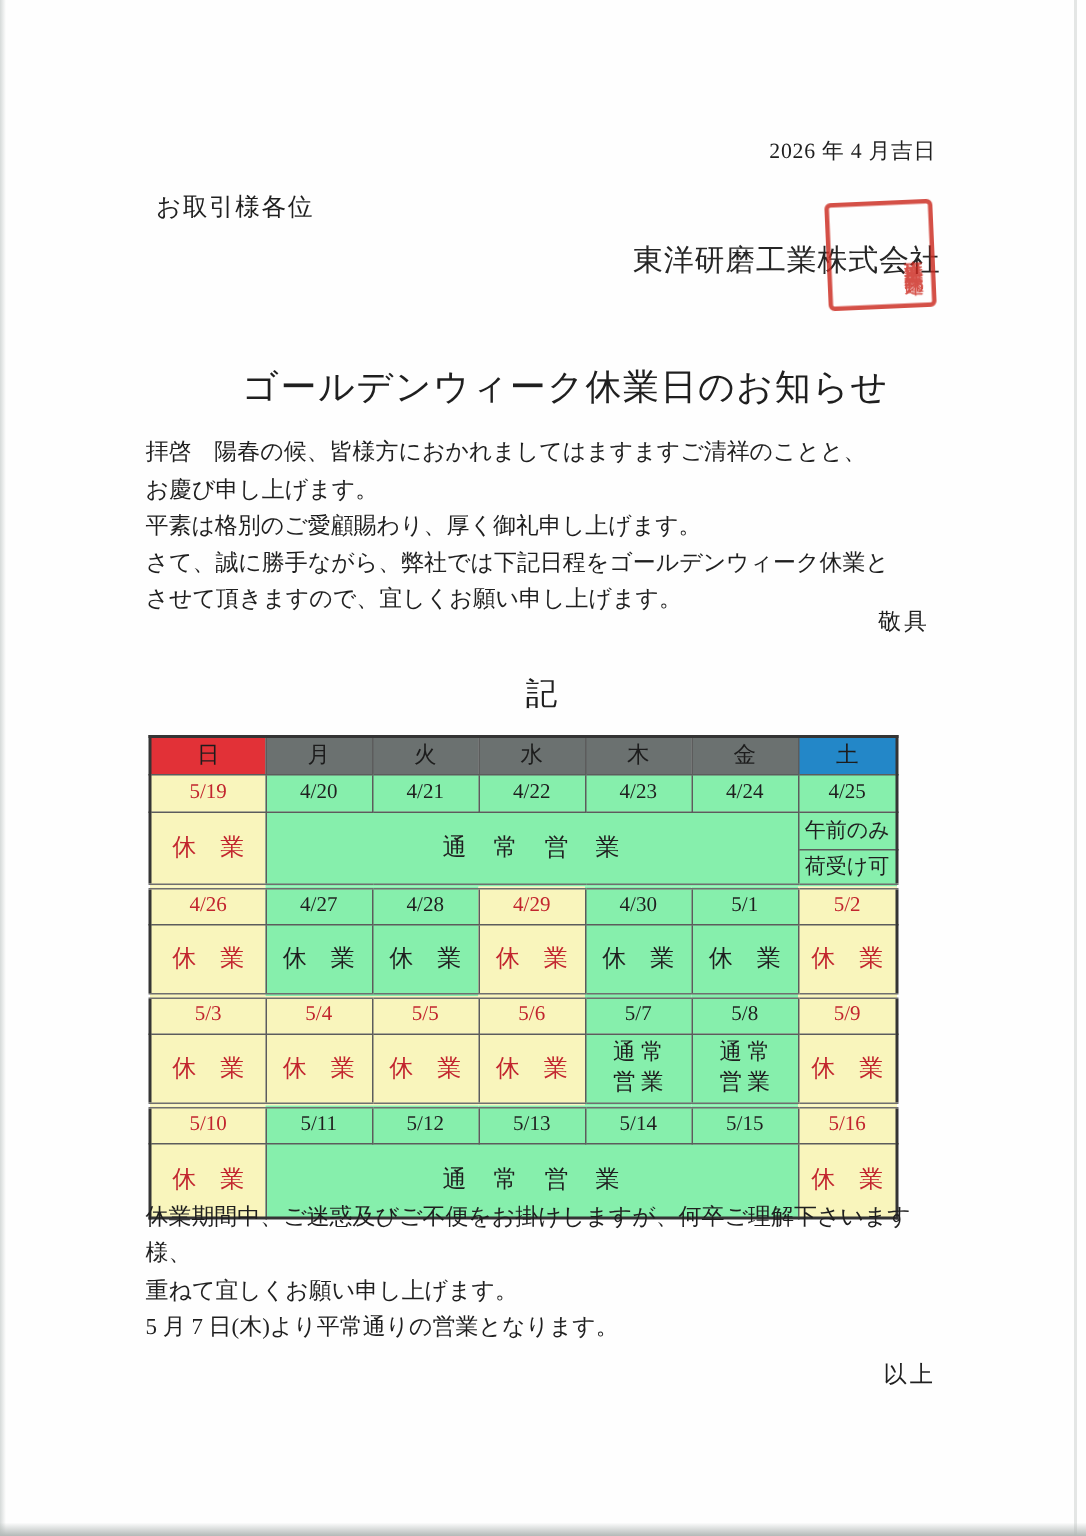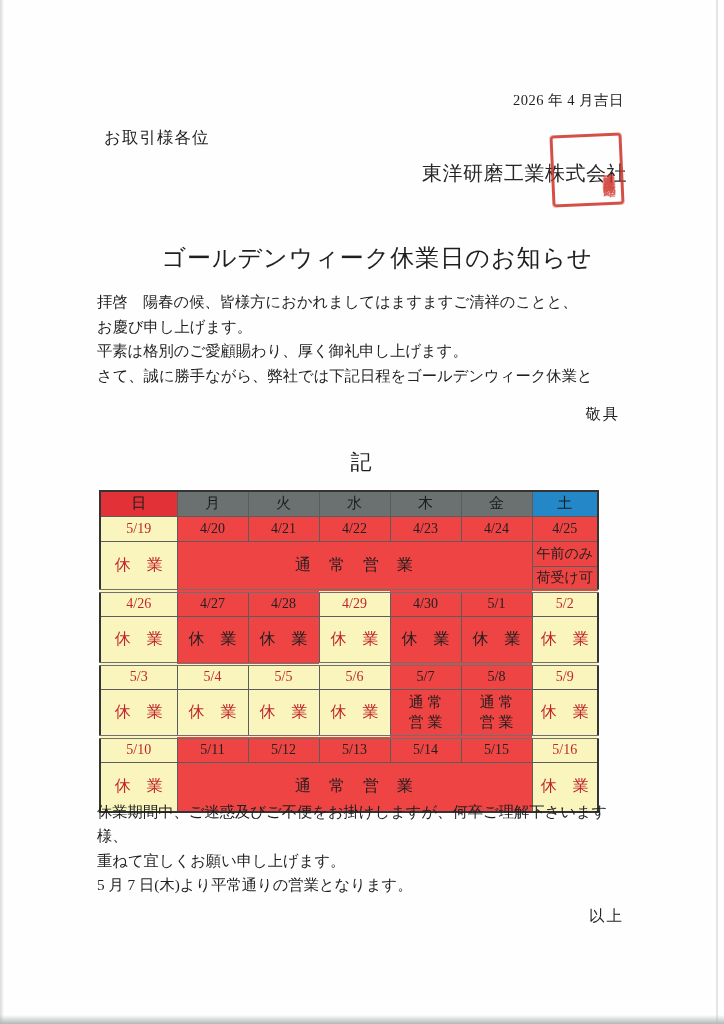--- a/index.html
+++ b/index.html
@@ -44,21 +44,21 @@
     font-size:21px;letter-spacing:2px;}
 
   table.calendar{
     position:absolute;top:490px;left:99px;width:498px;
     border-collapse:collapse;table-layout:fixed;
     border:2px solid #343434;
     font-size:14px;
   }
   .calendar th,.calendar td{
     border:1px solid #5c5c5c;text-align:center;vertical-align:middle;
-    padding:0;background:#ef4444;
+    padding:0;background:#86efac;
   }
   .calendar tr.r-head{height:25px;}
   .calendar tr.r-date{height:25px;}
   .calendar tr.r-sub{height:25px;}
   .calendar tr.r-status{height:48px;}
   .calendar tr.r-status-tall{height:50px;}
   .calendar tr.sep th,.calendar tr.sep td{border-top:4px double #6f6f6f;}
 
   .calendar th{font-weight:400;font-size:15px;color:#1c1c1c;}
   .calendar th.sun{background:var(--sunday-red,#e23137);}
@@ -86,20 +86,21 @@
   <div class="company">東洋研磨工業株式会社</div>
   <div class="seal">東洋研磨工業株式会社之印</div>
 
   <h1 class="title">ゴールデンウィーク休業日のお知らせ</h1>
 
   <div class="body-text">
     <p>拝啓　陽春の候、皆様方におかれましてはますますご清祥のことと、</p>
     <p>お慶び申し上げます。</p>
     <p>平素は格別のご愛顧賜わり、厚く御礼申し上げます。</p>
     <p>さて、誠に勝手ながら、弊社では下記日程をゴールデンウィーク休業と</p>
+    <p>させて頂きますので、宜しくお願い申し上げます。</p>
   </div>
   <div class="closing">敬具</div>
 
   <div class="record">記</div>
 
   <table class="calendar">
     <colgroup>
       <col style="width:77px">
         <col style="width:71px">
         <col style="width:71px">

